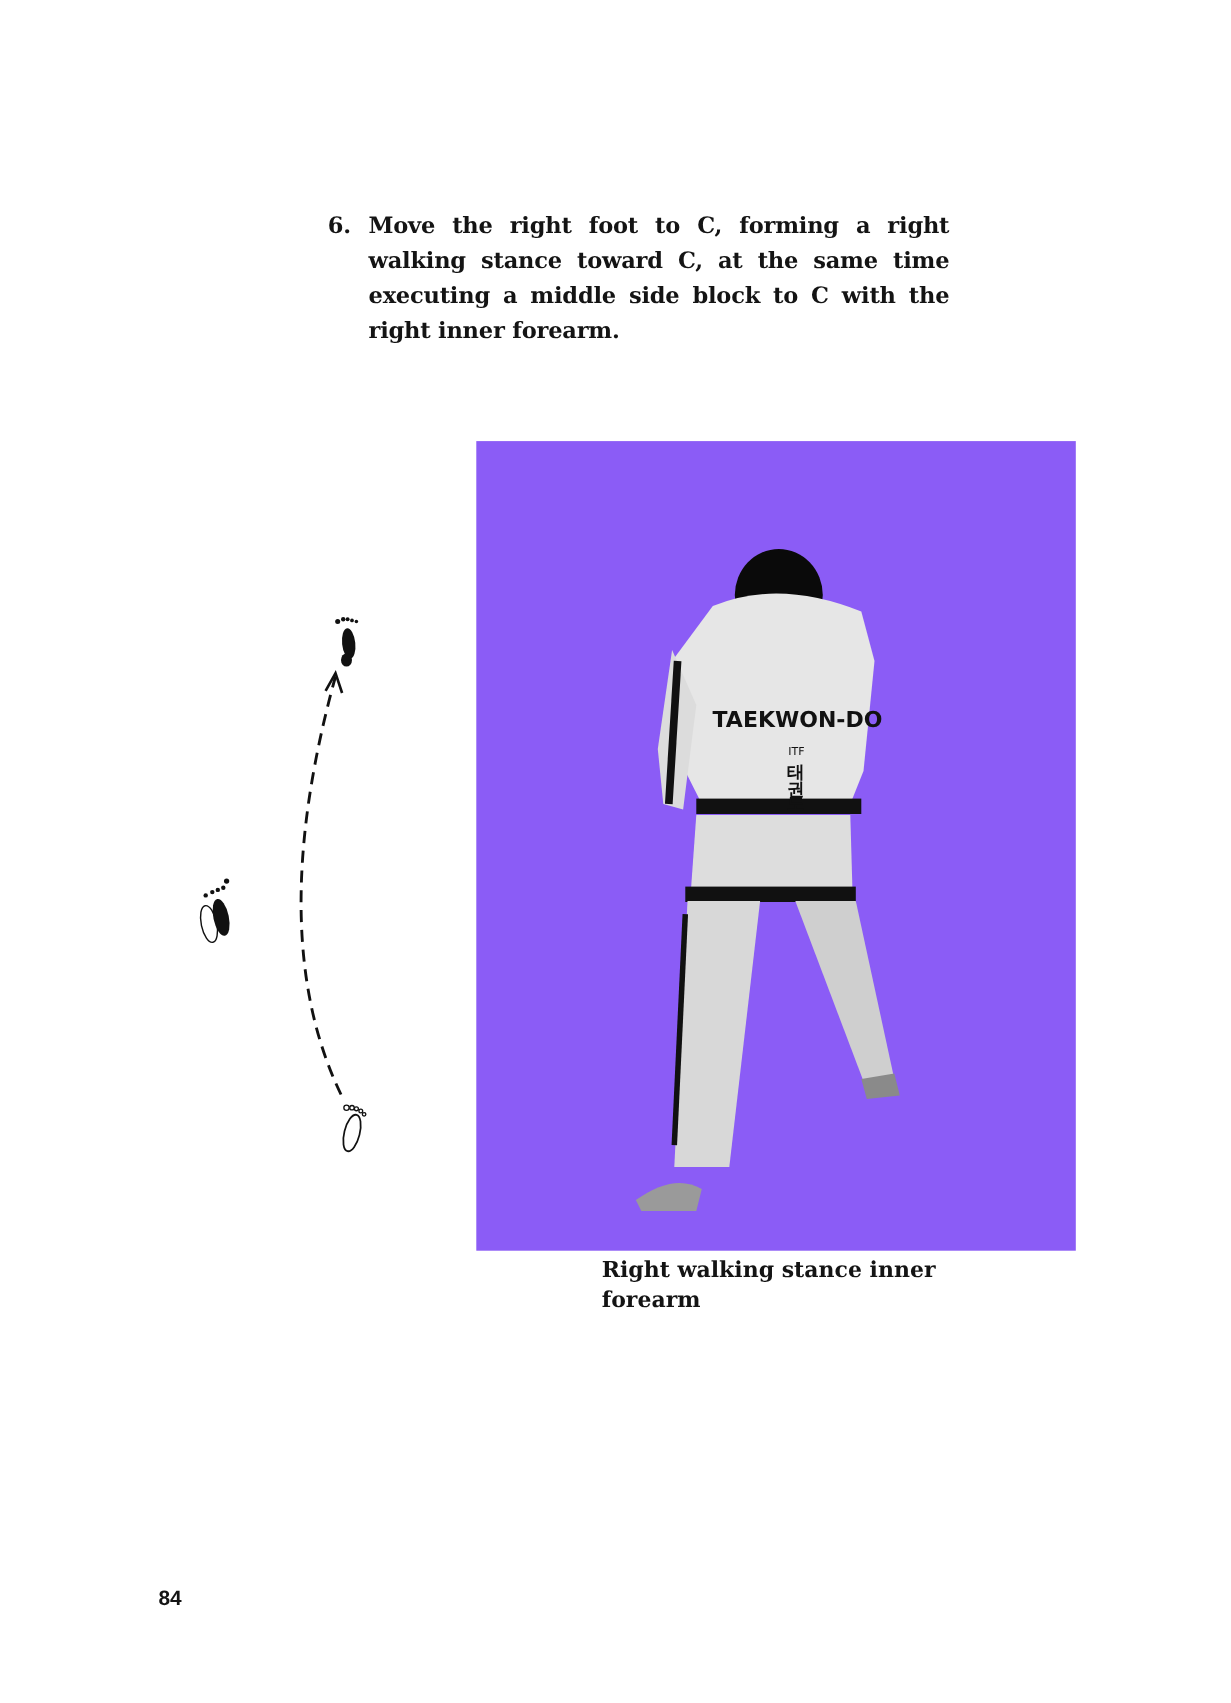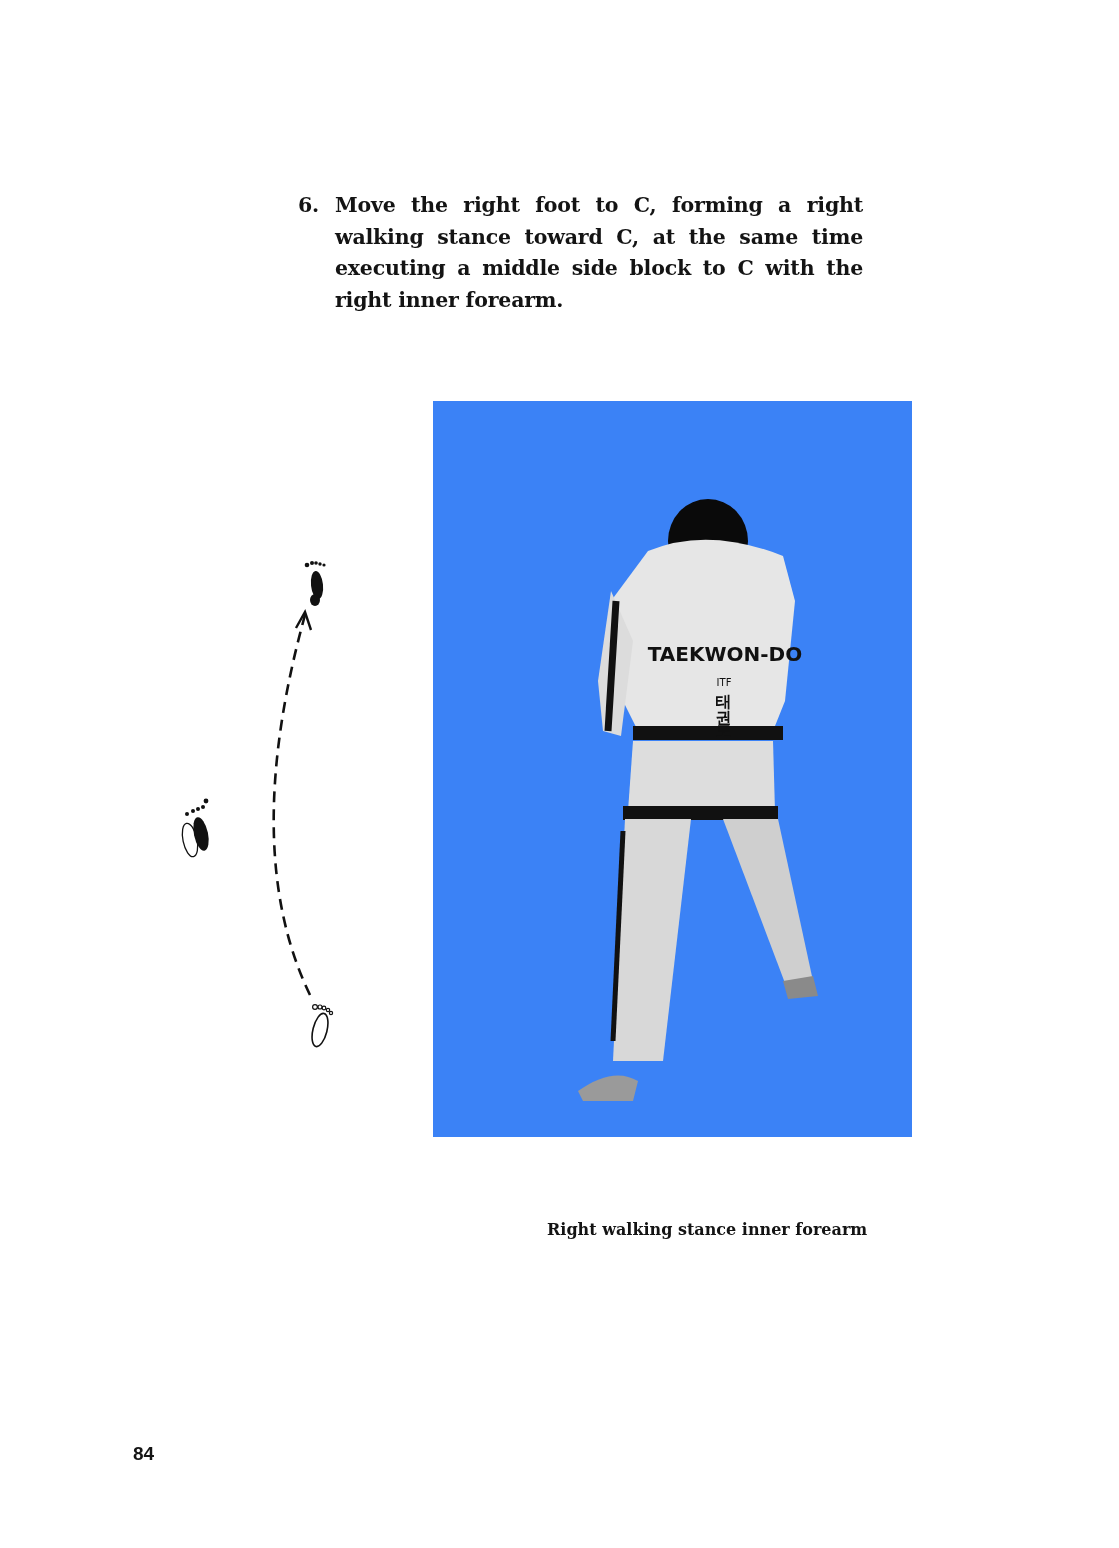--- a/index.html
+++ b/index.html
@@ -10,29 +10,29 @@
       color: #141414;
     }
     .step {
       position: absolute; left: 298px; top: 190px; width: 565px;
       font-weight: bold; font-size: 20.5px; line-height: 31.5px;
       letter-spacing: -0.2px;
     }
     .step .num { position: absolute; left: 0; top: 0; }
     .step .text { margin-left: 37px; text-align: justify; display: block; }
     .photo {
-      position: absolute; left: 433px; top: 401px; width: 479px; height: 736px;
-      background: #3b82f6; overflow: hidden;
+      position: absolute; left: 433px; top: 401px; width: 545px; height: 736px;
+      background: #8b5cf6; overflow: hidden;
     }
     .caption {
-      position: absolute; left: 547px; top: 1216px; width: 360px;
-      font-weight: bold; font-size: 16px; line-height: 27px;
+      position: absolute; left: 547px; top: 1141px; width: 360px;
+      font-weight: bold; font-size: 20px; line-height: 27px;
     }
     .page-num {
-      position: absolute; left: 133px; top: 1443px;
+      position: absolute; left: 144px; top: 1443px;
       font-family: "Liberation Sans", sans-serif; font-weight: bold; font-size: 19px;
     }
     .diagram { position: absolute; left: 160px; top: 550px; width: 200px; height: 520px; }
   </style>
 </head>
 <body>
 
 <div class="step">
   <span class="num">6.</span>
   <span class="text">Move the right foot to C, forming a right walking stance toward C, at the same time executing a middle side block to C with the right inner forearm.</span>

